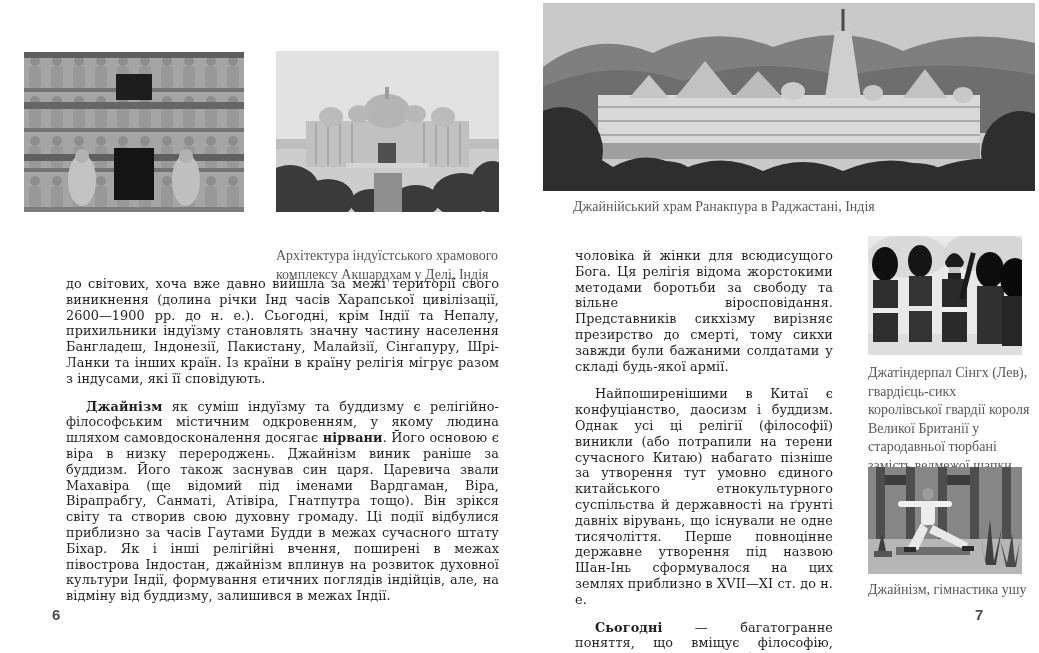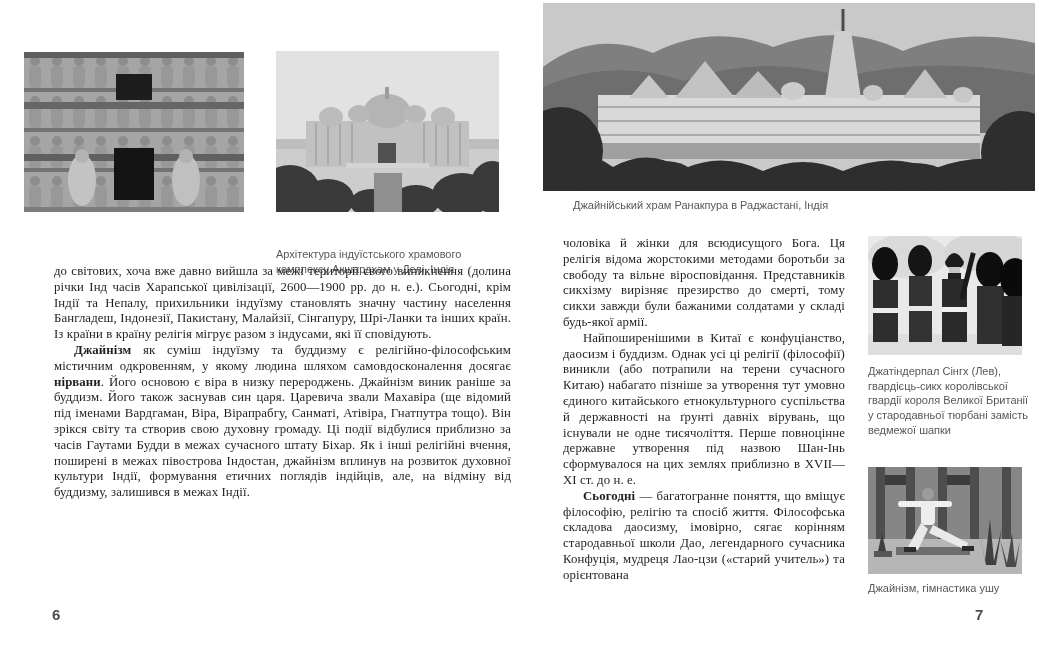--- a/index.html
+++ b/index.html
@@ -3,28 +3,28 @@
 <meta charset="utf-8">
 <style>
   html,body { margin:0; padding:0; background:#ffffff; }
   .spread {
     position:relative; width:1039px; height:653px; background:#ffffff;
     overflow:hidden; font-family:"DejaVu Serif", serif;
   }
   .photo { position:absolute; overflow:hidden; background:#cfcfcf; box-shadow:0 0 0 1px #c6c6c6 inset; }
   .photo svg { display:block; }
   .caption {
-    position:absolute; font-family:Liberation Sans, sans-serif;
-    font-size:11px; line-height:1.33; color:#55575a;
+    position:absolute; font-family:Liberation Serif, serif;
+    font-size:14px; line-height:1.33; color:#55575a;
   }
   .body-text {
     position:absolute; text-align:justify; color:#1f1f1f;
     font-size:12.8px; line-height:15.8px; letter-spacing:0.1px;
   }
-  .body-text p { margin:0;font-family:Liberation Serif, serif; }
+  .body-text p { margin:12px; }
   .body-text p.indent { text-indent:20px; }
   .body-text b { font-weight:bold; }
   .page-number {
     position:absolute; font-family:"Liberation Sans", sans-serif;
     font-weight:bold; font-size:15px; color:#4a4c4e;
   }
   
   #photo-gopuram   { left:24px;  top:52px;  width:220px; height:160px; }
   #photo-akshardham{ left:276px; top:51px;  width:223px; height:161px; }
   #caption-gopuram   { left:24px;  top:219px; width:216px; }

